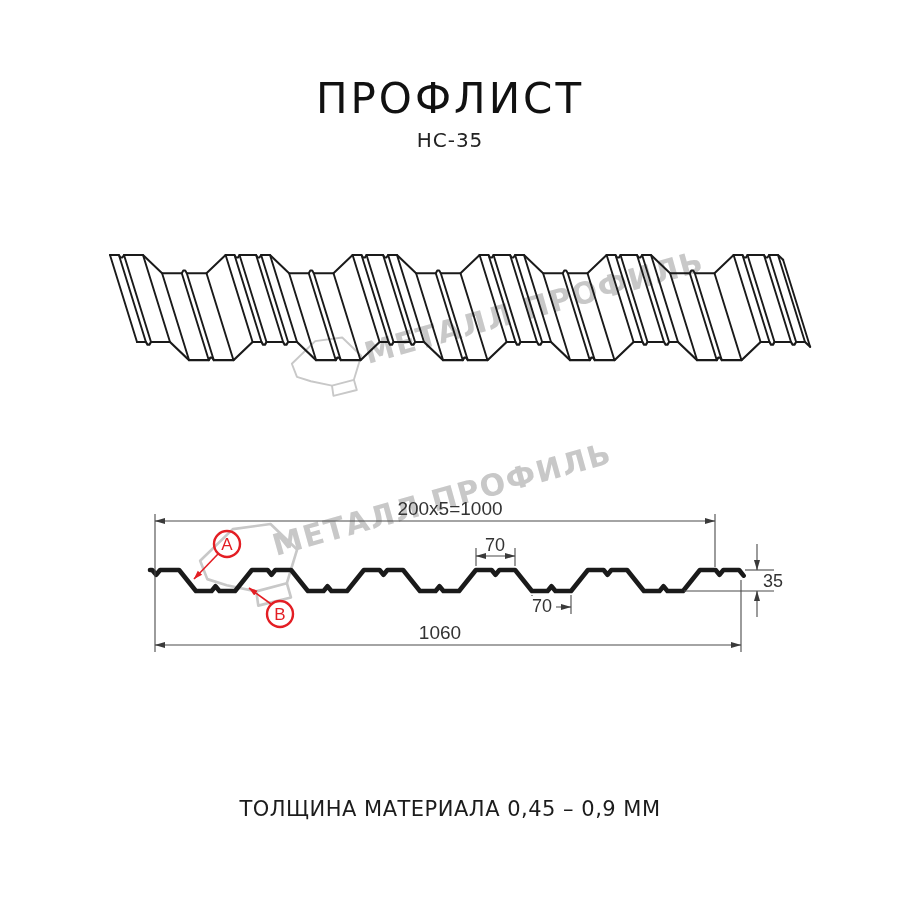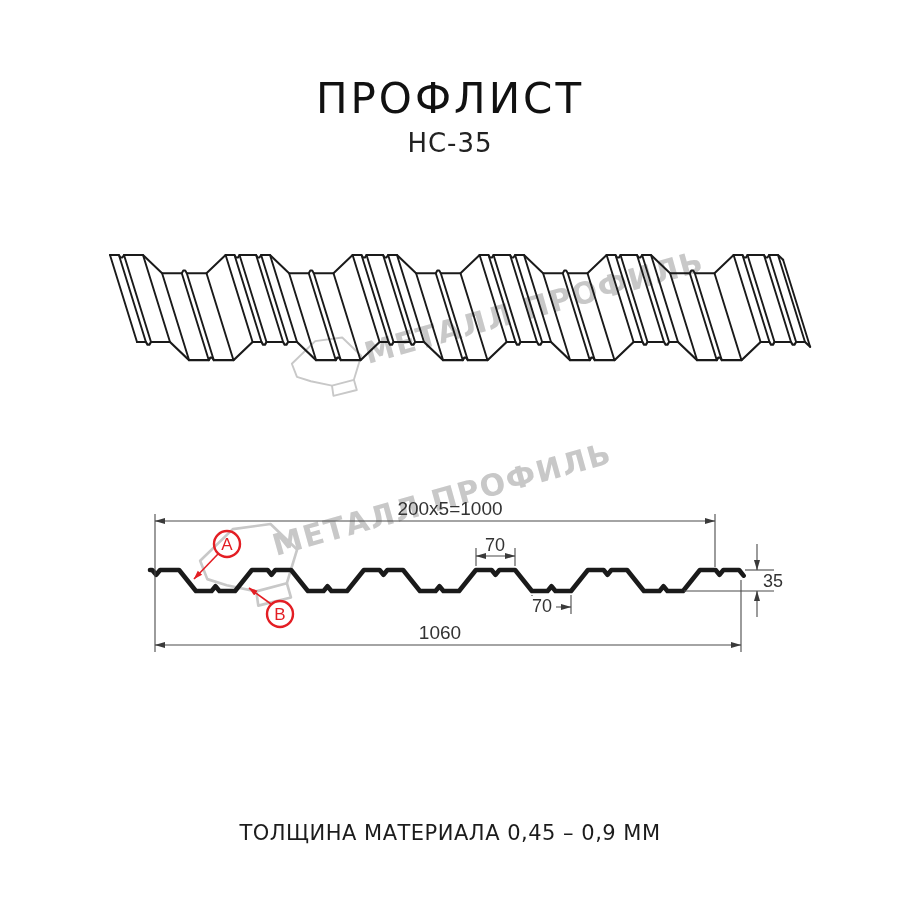--- a/index.html
+++ b/index.html
@@ -1,22 +1,22 @@
 <!DOCTYPE html>
 <html><head>
 <meta charset="utf-8">
 <style>
   html,body{margin:0;padding:0;}
   body{width:900px;height:900px;background:#ffffff;position:relative;overflow:hidden;
        font-family:"DejaVu Sans", sans-serif;}
   .page-title{position:absolute;left:0;top:74px;width:900px;text-align:center;
       font-size:42px;font-weight:normal;letter-spacing:3px;color:#111;}
   .page-subtitle{position:absolute;left:0;top:128px;width:900px;text-align:center;
-      font-size:26px;font-weight:normal;letter-spacing:1px;color:#222;}
-  .page-footer{position:absolute;left:0;top:821px;width:900px;text-align:center;
+      font-size:20px;font-weight:normal;letter-spacing:1px;color:#222;}
+  .page-footer{position:absolute;left:0;top:797px;width:900px;text-align:center;
       font-size:21px;font-weight:normal;letter-spacing:0.5px;color:#1c1c1c;}
   svg{position:absolute;left:0;top:0;}
   .prof3d{stroke:var(--line,#1a1a1a);fill:none;stroke-linejoin:round;stroke-linecap:round;}
   .cs-profile{stroke:var(--line,#1a1a1a);fill:none;stroke-width:4.6;stroke-linejoin:round;stroke-linecap:round;}
   .dim{stroke:var(--dim,#4a4a4a);stroke-width:1.1;fill:none;}
   .dim-text{font-family:"Liberation Sans", sans-serif;font-size:18px;fill:#333;}
   .dim-text-lg{font-family:"Liberation Sans", sans-serif;font-size:19px;fill:#333;}
   .wm-text{font-size:30px;font-weight:bold;letter-spacing:1.5px;fill:var(--wm,#c8c8c8);}
   .wm-logo{stroke:var(--wm,#c8c8c8);stroke-width:2.6;fill:none;stroke-linejoin:round;}
   .callout-circle{stroke:var(--accent,#e31e24);stroke-width:2.4;fill:none;}

